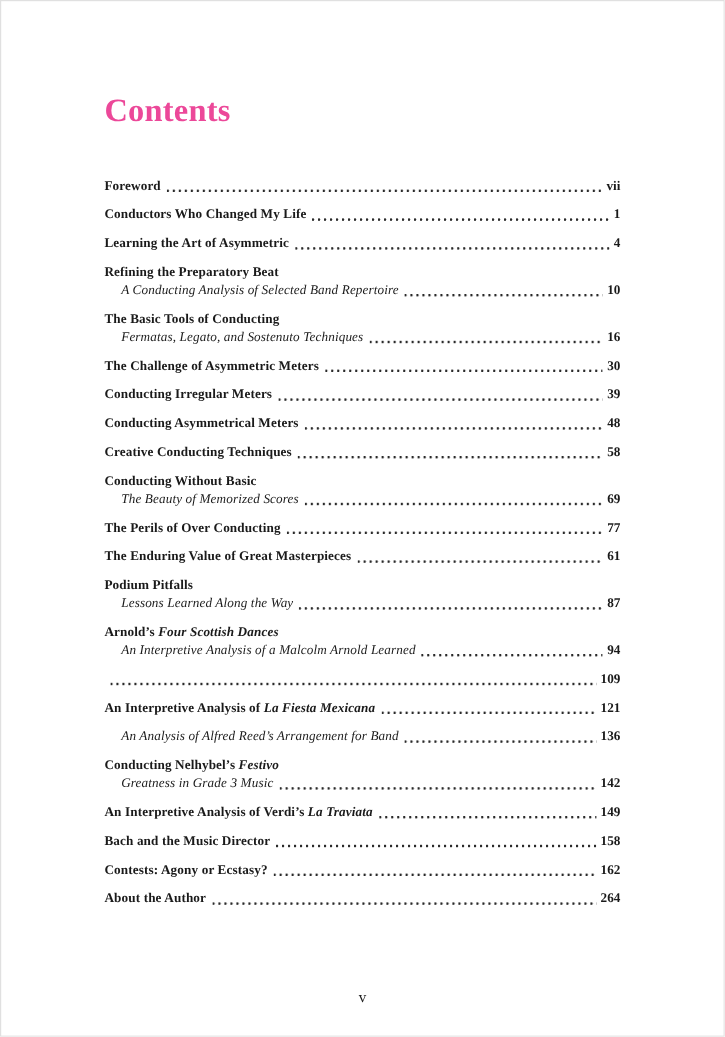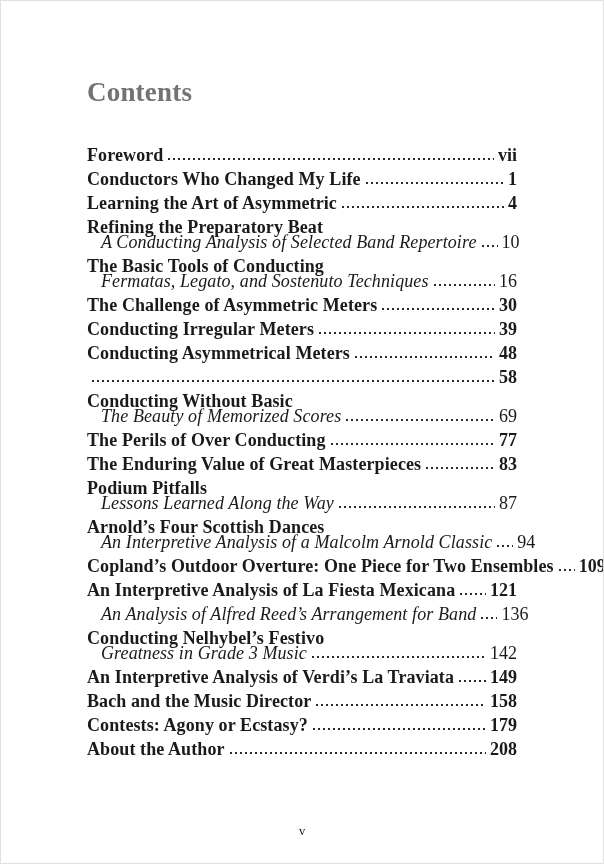--- a/index.html
+++ b/index.html
@@ -23,41 +23,42 @@
     top: 0;
     left: 86px;
     right: 86px;
     padding-top: 76px;
   }
   h1.contents-title {
     margin: 0 0 40px 0;
     font-size: 27px;
     font-weight: bold;
     letter-spacing: 0.2px;
-    color: #737373;
+    color: #ec4899;
   }
   .toc-list {
     width: 100%;
   }
   .entry {
     margin-bottom: 9px;
   }
   .line {
     display: flex;
     align-items: baseline;
-    font-size: 18px;
+    font-size: 11px;
     line-height: 15px;
     font-weight: bold;
     color: #1a1a1a;
   }
   .line .txt {
     white-space: nowrap;
     letter-spacing: 0.1px;
   }
   .line .txt .it {
+    font-style: italic;
   }
   .line.sub {
     font-weight: normal;
     font-style: italic;
   }
   .line.sub .txt {
     padding-left: 14px;
   }
   .dots {
     flex: 1;
@@ -70,21 +71,21 @@
     background-repeat: repeat-x;
     background-position: left bottom;
   }
   .pagenum {
     font-weight: bold;
     font-style: normal;
     text-align: right;
     white-space: nowrap;
   }
   .line.sub .pagenum {
-    font-weight: normal;
+    font-weight: bold;
   }
   .folio {
     position: absolute;
     bottom: 24px;
     left: 0;
     width: 100%;
     text-align: center;
     font-size: 12.5px;
     color: #1a1a1a;
   }
@@ -153,20 +154,21 @@
         </div>
         <div class="entry">
           <div class="line">
             <span class="txt"><span>Conducting Asymmetrical Meters</span></span>
             <span class="dots"></span>
             <span class="pagenum">48</span>
           </div>
         </div>
         <div class="entry">
           <div class="line">
+            <span class="txt"><span>Creative Conducting Techniques</span></span>
             <span class="dots"></span>
             <span class="pagenum">58</span>
           </div>
         </div>
         <div class="entry">
           <div class="line">
             <span class="txt"><span>Conducting Without Basic</span></span>
           </div>
           <div class="line sub">
             <span class="txt"><span>The Beauty of Memorized Scores</span></span>
@@ -178,46 +180,45 @@
           <div class="line">
             <span class="txt"><span>The Perils of Over Conducting</span></span>
             <span class="dots"></span>
             <span class="pagenum">77</span>
           </div>
         </div>
         <div class="entry">
           <div class="line">
             <span class="txt"><span>The Enduring Value of Great Masterpieces</span></span>
             <span class="dots"></span>
-            <span class="pagenum">83</span>
+            <span class="pagenum">61</span>
           </div>
         </div>
         <div class="entry">
           <div class="line">
             <span class="txt"><span>Podium Pitfalls</span></span>
           </div>
           <div class="line sub">
             <span class="txt"><span>Lessons Learned Along the Way</span></span>
             <span class="dots"></span>
             <span class="pagenum">87</span>
           </div>
         </div>
         <div class="entry">
           <div class="line">
             <span class="txt"><span>Arnold’s </span><span class="it">Four Scottish Dances</span></span>
           </div>
           <div class="line sub">
-            <span class="txt"><span>An Interpretive Analysis of a Malcolm Arnold Classic</span></span>
+            <span class="txt"><span>An Interpretive Analysis of a Malcolm Arnold Learned</span></span>
             <span class="dots"></span>
             <span class="pagenum">94</span>
           </div>
         </div>
         <div class="entry">
           <div class="line">
-            <span class="txt"><span>Copland’s </span><span class="it">Outdoor Overture</span><span>: One Piece for Two Ensembles</span></span>
             <span class="dots"></span>
             <span class="pagenum">109</span>
           </div>
         </div>
         <div class="entry">
           <div class="line">
             <span class="txt"><span>An Interpretive Analysis of </span><span class="it">La Fiesta Mexicana</span></span>
             <span class="dots"></span>
             <span class="pagenum">121</span>
           </div>
@@ -250,26 +251,26 @@
           <div class="line">
             <span class="txt"><span>Bach and the Music Director</span></span>
             <span class="dots"></span>
             <span class="pagenum">158</span>
           </div>
         </div>
         <div class="entry">
           <div class="line">
             <span class="txt"><span>Contests: Agony or Ecstasy?</span></span>
             <span class="dots"></span>
-            <span class="pagenum">179</span>
+            <span class="pagenum">162</span>
           </div>
         </div>
         <div class="entry">
           <div class="line">
             <span class="txt"><span>About the Author</span></span>
             <span class="dots"></span>
-            <span class="pagenum">208</span>
+            <span class="pagenum">264</span>
           </div>
         </div>
       </div>
   </div>
   <div class="folio">v</div>
 </div>
 
 </body></html>

